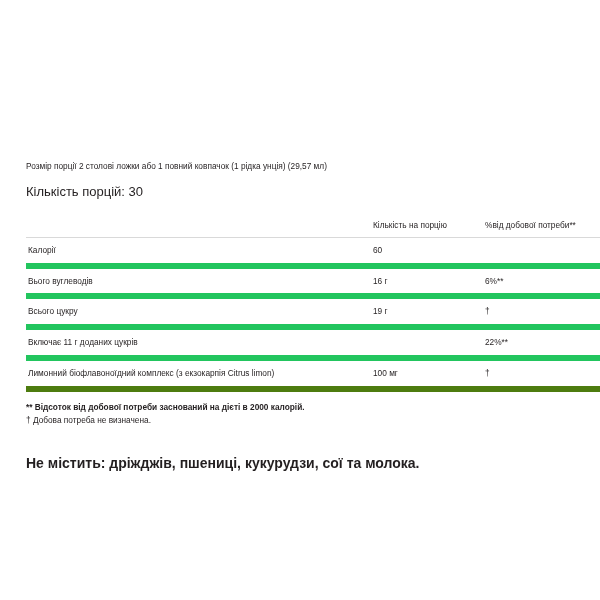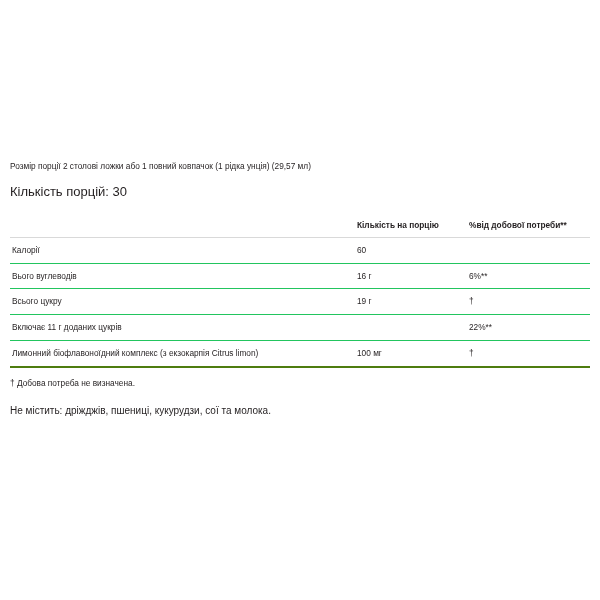--- a/index.html
+++ b/index.html
@@ -12,21 +12,21 @@
     background: #ffffff;
     font-family: "Liberation Sans", sans-serif;
     color: #231f20;
     -webkit-font-smoothing: antialiased;
   }
   .page {
     position: relative;
     width: 480px;
     height: 600px;
     box-sizing: border-box;
-    padding: 160px 10px 0 10px;
+    padding: 160px 10px 0 26px;
   }
   .serving-line {
     font-size: 8.3px;
     line-height: 1.45;
     color: #231f20;
     margin: 0 0 11px 0;
   }
   .servings-line {
     font-size: 13px;
     line-height: 1.45;
@@ -37,56 +37,57 @@
     width: 100%;
     border-collapse: collapse;
     font-size: 8.3px;
     table-layout: fixed;
   }
   table.nutrition col.c1 { width: 345px; }
   table.nutrition col.c2 { width: 112px; }
   table.nutrition col.c3 { width: 123px; }
   table.nutrition th {
     text-align: left;
-    font-weight: bold;
+    font-weight: normal;
     padding: 4px 2px 7px 2px;
     vertical-align: bottom;
     border-bottom: 1px solid #d9d9d9;
   }
   table.nutrition td {
     text-align: left;
     padding: 7px 2px 7px 2px;
     vertical-align: top;
-    border-bottom: 1px solid #22c55e;
+    border-bottom: 6px solid #22c55e;
     line-height: 1.3;
   }
   table.nutrition tr.last td {
-    border-bottom: 2px solid #4d7c0f;
+    border-bottom: 6px solid #4d7c0f;
   }
   .head-blank { border-bottom: 1px solid #d9d9d9; }
   .footnotes {
     margin-top: 9px;
     font-size: 8.3px;
     line-height: 1.55;
   }
   .footnote-bold {
     font-weight: bold;
   }
   .footnote {
     display: block;
   }
   .ingredients {
     margin-top: 16px;
     font-size: 8.3px;
     line-height: 1.5;
   }
   .contains {
-    margin-top: 13px;
-    font-size: 10px;
+    margin-top: 27px;
+    font-size: 14px;
     line-height: 1.5;
+    font-weight: bold;
   }
 </style>
 </head>
 <body>
 
 <div class="page">
 
   <div class="serving-line">Розмір порції 2 столові ложки або 1 повний ковпачок (1 рідка унція) (29,57 мл)</div>
   <div class="servings-line">Кількість порцій: 30</div>
 
@@ -126,19 +127,20 @@
       </tr>
       <tr class="last">
         <td>Лимонний біофлавоноїдний комплекс (з екзокарпія Citrus limon)</td>
         <td>100 мг</td>
         <td>†</td>
       </tr>
     </tbody>
   </table>
 
   <div class="footnotes">
+    <span class="footnote footnote-bold">** Відсоток від добової потреби заснований на дієті в 2000 калорій.</span>
     <span class="footnote">† Добова потреба не визначена.</span>
   </div>
 
 
   <div class="contains">Не містить: дріжджів, пшениці, кукурудзи, сої та молока.</div>
 
 </div>
 
 </body></html>

